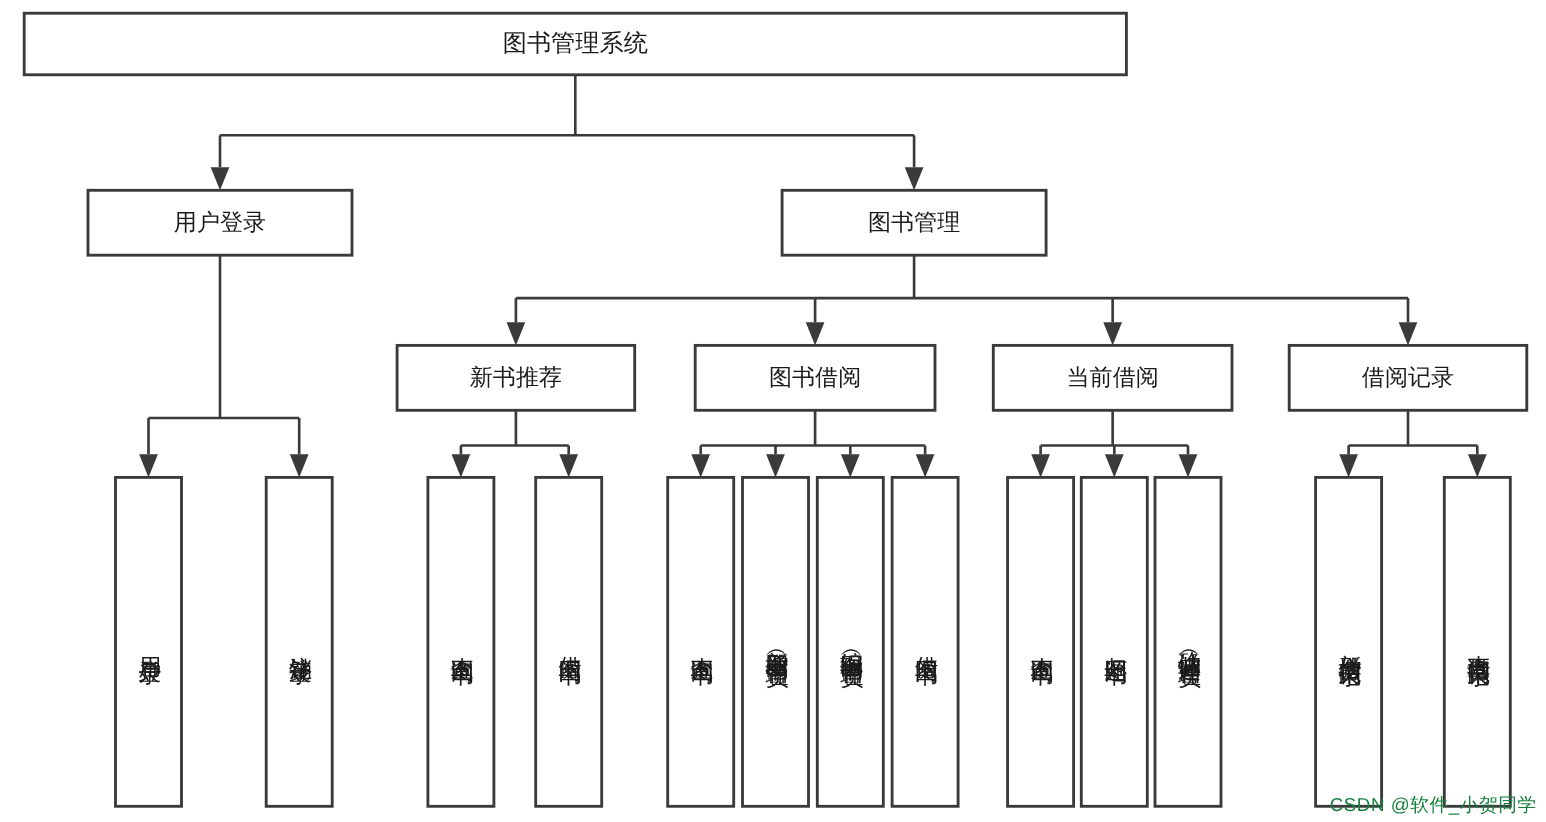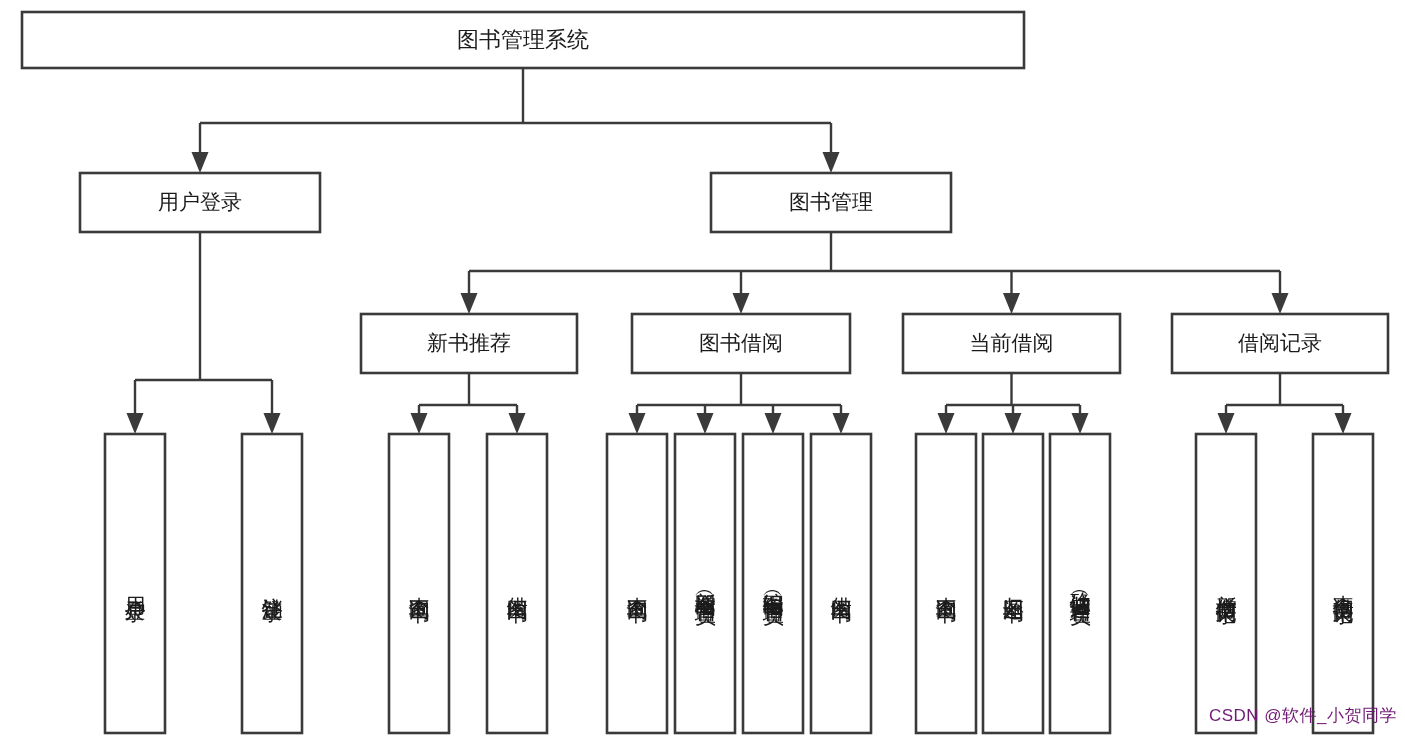--- a/index.html
+++ b/index.html
@@ -69,24 +69,24 @@
     font-size: 21px;
     line-height: 1.08;
     letter-spacing: 2px;
     color: #1b1b1b;
     white-space: nowrap;
     text-align: center;
   }
   .watermark {
     position: absolute;
     right: 8px;
-    bottom: 20px;
+    bottom: 4px;
     font-family: "Liberation Sans", "DejaVu Sans", sans-serif;
     font-size: 17px;
-    color: #701a75;
+    color: #15803d;
     white-space: nowrap;
     letter-spacing: 0.5px;
   }
 </style>
 </head>
 <body>
 
 <div id="diagram-root">
 
   <svg class="diagram-canvas" viewBox="0 0 1405 747">

